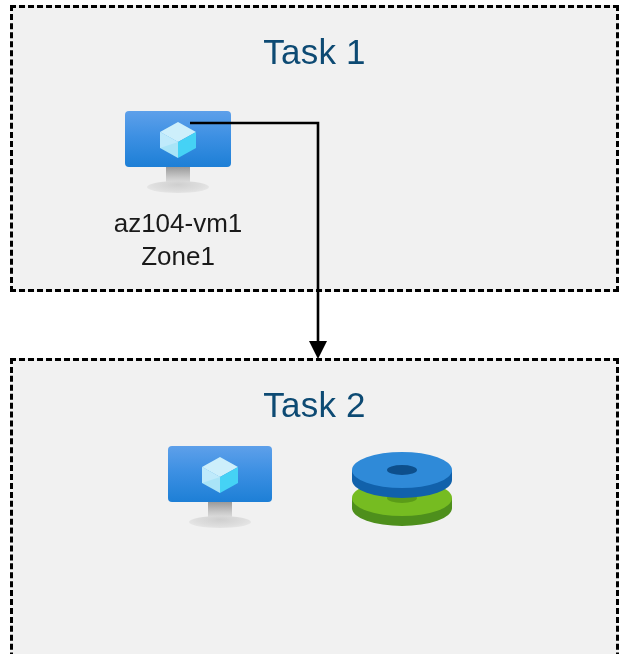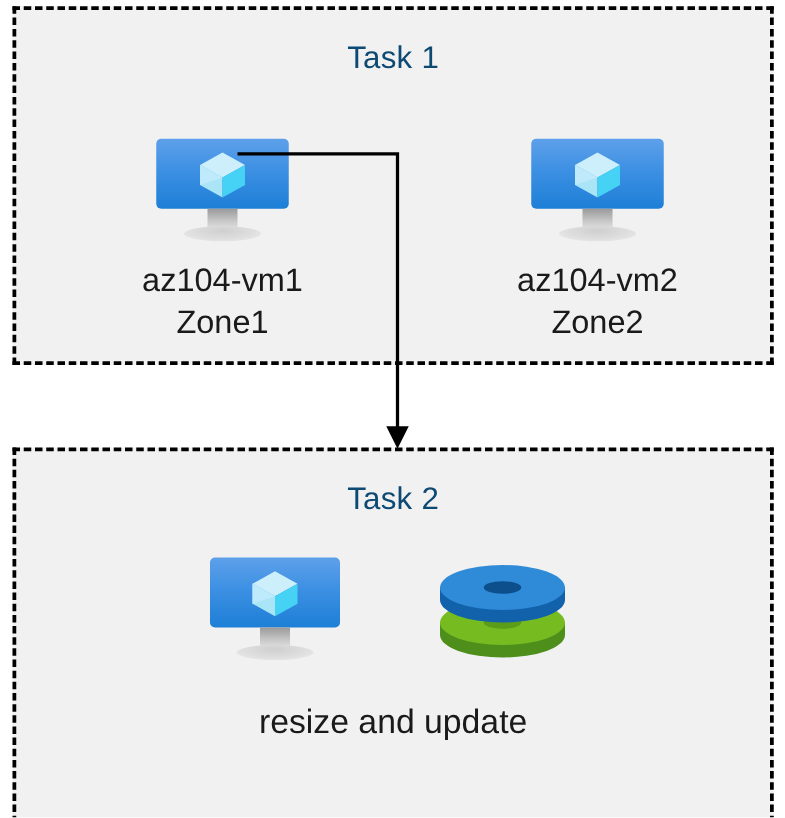--- a/index.html
+++ b/index.html
@@ -38,21 +38,21 @@
     width: 609px;
     height: 372px;
   }
 
   .task-title {
     position: absolute;
     left: 0;
     width: 100%;
     text-align: center;
     color: #0d4a73;
-    font-size: 25px;
+    font-size: 35px;
     font-weight: 400;
     letter-spacing: 0.2px;
     line-height: 1;
   }
   #task1-title { top: 26px; }
   #task2-title { top: 26px; }
 
   
   .node {
     position: absolute;
@@ -163,35 +163,20 @@
           <polygon points="20,1 38,11 20,21 2,11" fill="#cdeffb"></polygon>
           <polygon points="2,11 20,21 20,37 2,27" fill="#a9e4f7"></polygon>
           <polygon points="38,11 20,21 20,37 38,27" fill="#45d2f5"></polygon>
           <polygon points="2,11 20,21 2,27" fill="#bfeafb"></polygon>
         </svg>
       </div>
       <div class="node-label">az104-vm1
 Zone1</div>
     </div>
 
-    <div id="vm2-node" class="node">
-      <div class="vm-icon" style="width:106px;height:82px;">
-        <div class="screen" style="height:56px;"></div>
-        <div class="stand" style="top:56px;width:24px;height:17px;"></div>
-        <div class="base" style="top:70px;width:62px;height:12px;"></div>
-        <svg class="cube" style="left:33px;top:10px;" width="40" height="38" viewBox="0 0 40 38">
-          <polygon points="20,1 38,11 20,21 2,11" fill="#cdeffb"></polygon>
-          <polygon points="2,11 20,21 20,37 2,27" fill="#a9e4f7"></polygon>
-          <polygon points="38,11 20,21 20,37 38,27" fill="#45d2f5"></polygon>
-          <polygon points="2,11 20,21 2,27" fill="#bfeafb"></polygon>
-        </svg>
-      </div>
-      <div class="node-label">az104-vm2
-Zone2</div>
-    </div>
 
   </div>
 
   <div id="task2-box" class="task-box">
 
     <div id="task2-title" class="task-title">Task 2</div>
 
     <div id="task2-row">
 
       <div id="task2-vm-icon-wrap">
@@ -216,21 +201,20 @@
           <ellipse cx="54" cy="50" rx="15" ry="5" fill="#5b9c18"></ellipse>
 
           <path d="M4,22 L4,32 A50,18 0 0 0 104,32 L104,22 Z" fill="#1161ab"></path>
           <ellipse cx="54" cy="22" rx="50" ry="18" fill="#2f8ad8"></ellipse>
           <ellipse cx="54" cy="22" rx="15" ry="5" fill="#0d4f8c"></ellipse>
         </svg>
       </div>
 
     </div>
 
-    <div id="task2-caption">resize and update</div>
 
   </div>
 
   <svg id="connector" viewBox="0 0 628 654">
     <path d="M 190 123 L 318 123 L 318 342" fill="none" stroke="#000000" stroke-width="2.6"></path>
     <polygon points="309,341 327,341 318,359" fill="#000000"></polygon>
   </svg>
 
 </div>
 

